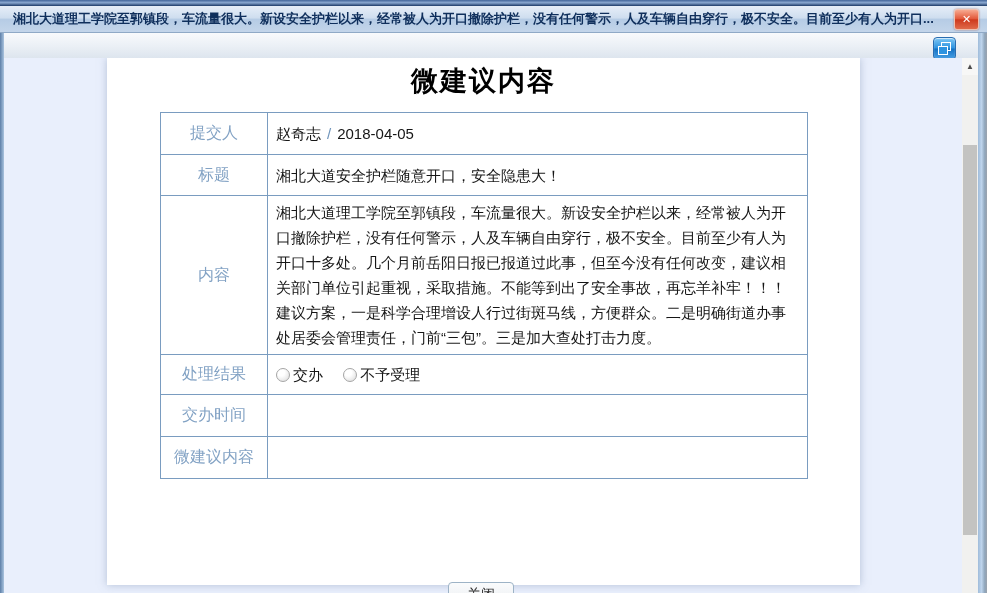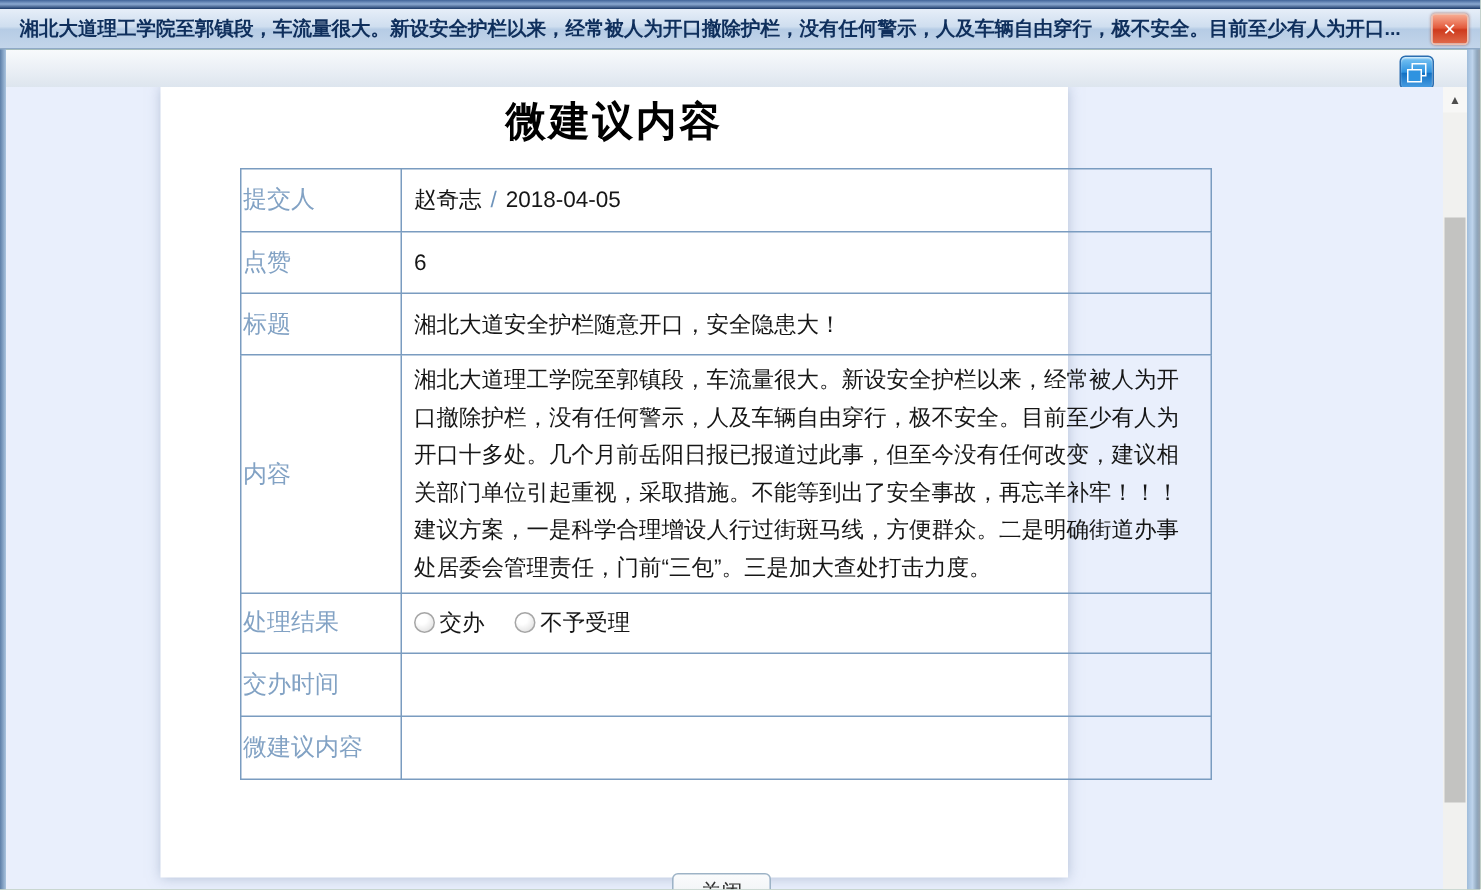--- a/index.html
+++ b/index.html
@@ -33,29 +33,29 @@
     box-shadow:inset 0 1px 1px rgba(255,255,255,.7);}
   .popout-glyph{position:absolute;left:4px;top:4px;width:13px;height:13px;display:block;}
   .popout-glyph::before{content:"";position:absolute;right:0;top:0;width:8px;height:7px;
     border:1.5px solid #fff;}
   .popout-glyph::after{content:"";position:absolute;left:0;bottom:0;width:8px;height:7px;
     border:1.5px solid #fff;background:#2e93e0;}
 
   
   .content{position:absolute;top:58px;left:4px;right:9px;bottom:0;
     background:#e9effc;overflow:hidden;}
-  .page{position:absolute;left:103px;top:0;width:605px;height:527px;background:#fff;
+  .page{position:absolute;left:103px;top:0;width:753px;height:527px;background:#fff;
     box-shadow:0 0 8px rgba(125,145,180,.5);}
   .page-heading{margin:0;padding-top:5px;text-align:center;
     font-family:"DejaVu Serif","Liberation Serif",serif;
     font-size:27px;font-weight:bold;color:#000;letter-spacing:2px;}
 
   table.detail{border-collapse:collapse;margin:13px 0 0 53px;width:648px;table-layout:fixed;}
   table.detail td{border:1px solid #7a9cc0;vertical-align:middle;box-sizing:border-box;}
-  .td-label{width:107px;color:#82a2c4;font-size:16px;}
+  .td-label{width:107px;text-align:center;color:#82a2c4;font-size:16px;}
   .td-value{font-size:15px;color:#161616;padding:4px 8px;line-height:25px;}
   .h42{height:42px}.h41{height:41px}.h40{height:40px}.h153{height:153px}
   .sep{color:#6f94bb;padding:0 6px;}
   .radio{display:inline-block;width:12px;height:12px;border-radius:50%;
     border:1px solid #a6a6a6;background:radial-gradient(circle at 35% 30%,#fff 30%,#d9d9d9);
     vertical-align:-2px;margin-right:3px;cursor:pointer;}
   .radio-option{margin-right:16px;text-align:center;}
 
   .bottom-button{position:absolute;left:444px;top:524px;width:66px;height:26px;
     background:linear-gradient(180deg,#fafbfc,#e9edf1);border:1px solid #9db3c6;
@@ -93,24 +93,20 @@
 
       <table class="detail">
         <tbody>
             <tr>
           <td class="td-label h42">提交人</td>
           <td class="td-value h42">
             <span>赵奇志</span><span class="sep">/</span><span>2018-04-05</span>
           </td>
         </tr>
         <tr>
-          <td class="td-label h41">点赞</td>
-          <td class="td-value h41">6</td>
-        </tr>
-        <tr>
           <td class="td-label h41">标题</td>
           <td class="td-value h41">湘北大道安全护栏随意开口，安全隐患大！</td>
         </tr>
         <tr>
           <td class="td-label h153">内容</td>
           <td class="td-value h153">湘北大道理工学院至郭镇段，车流量很大。新设安全护栏以来，经常被人为开口撤除护栏，没有任何警示，人及车辆自由穿行，极不安全。目前至少有人为开口十多处。几个月前岳阳日报已报道过此事，但至今没有任何改变，建议相关部门单位引起重视，采取措施。不能等到出了安全事故，再忘羊补牢！！！建议方案，一是科学合理增设人行过街斑马线，方便群众。二是明确街道办事处居委会管理责任，门前“三包”。三是加大查处打击力度。</td>
         </tr>
         <tr>
           <td class="td-label h40">处理结果</td>
           <td class="td-value h40">

